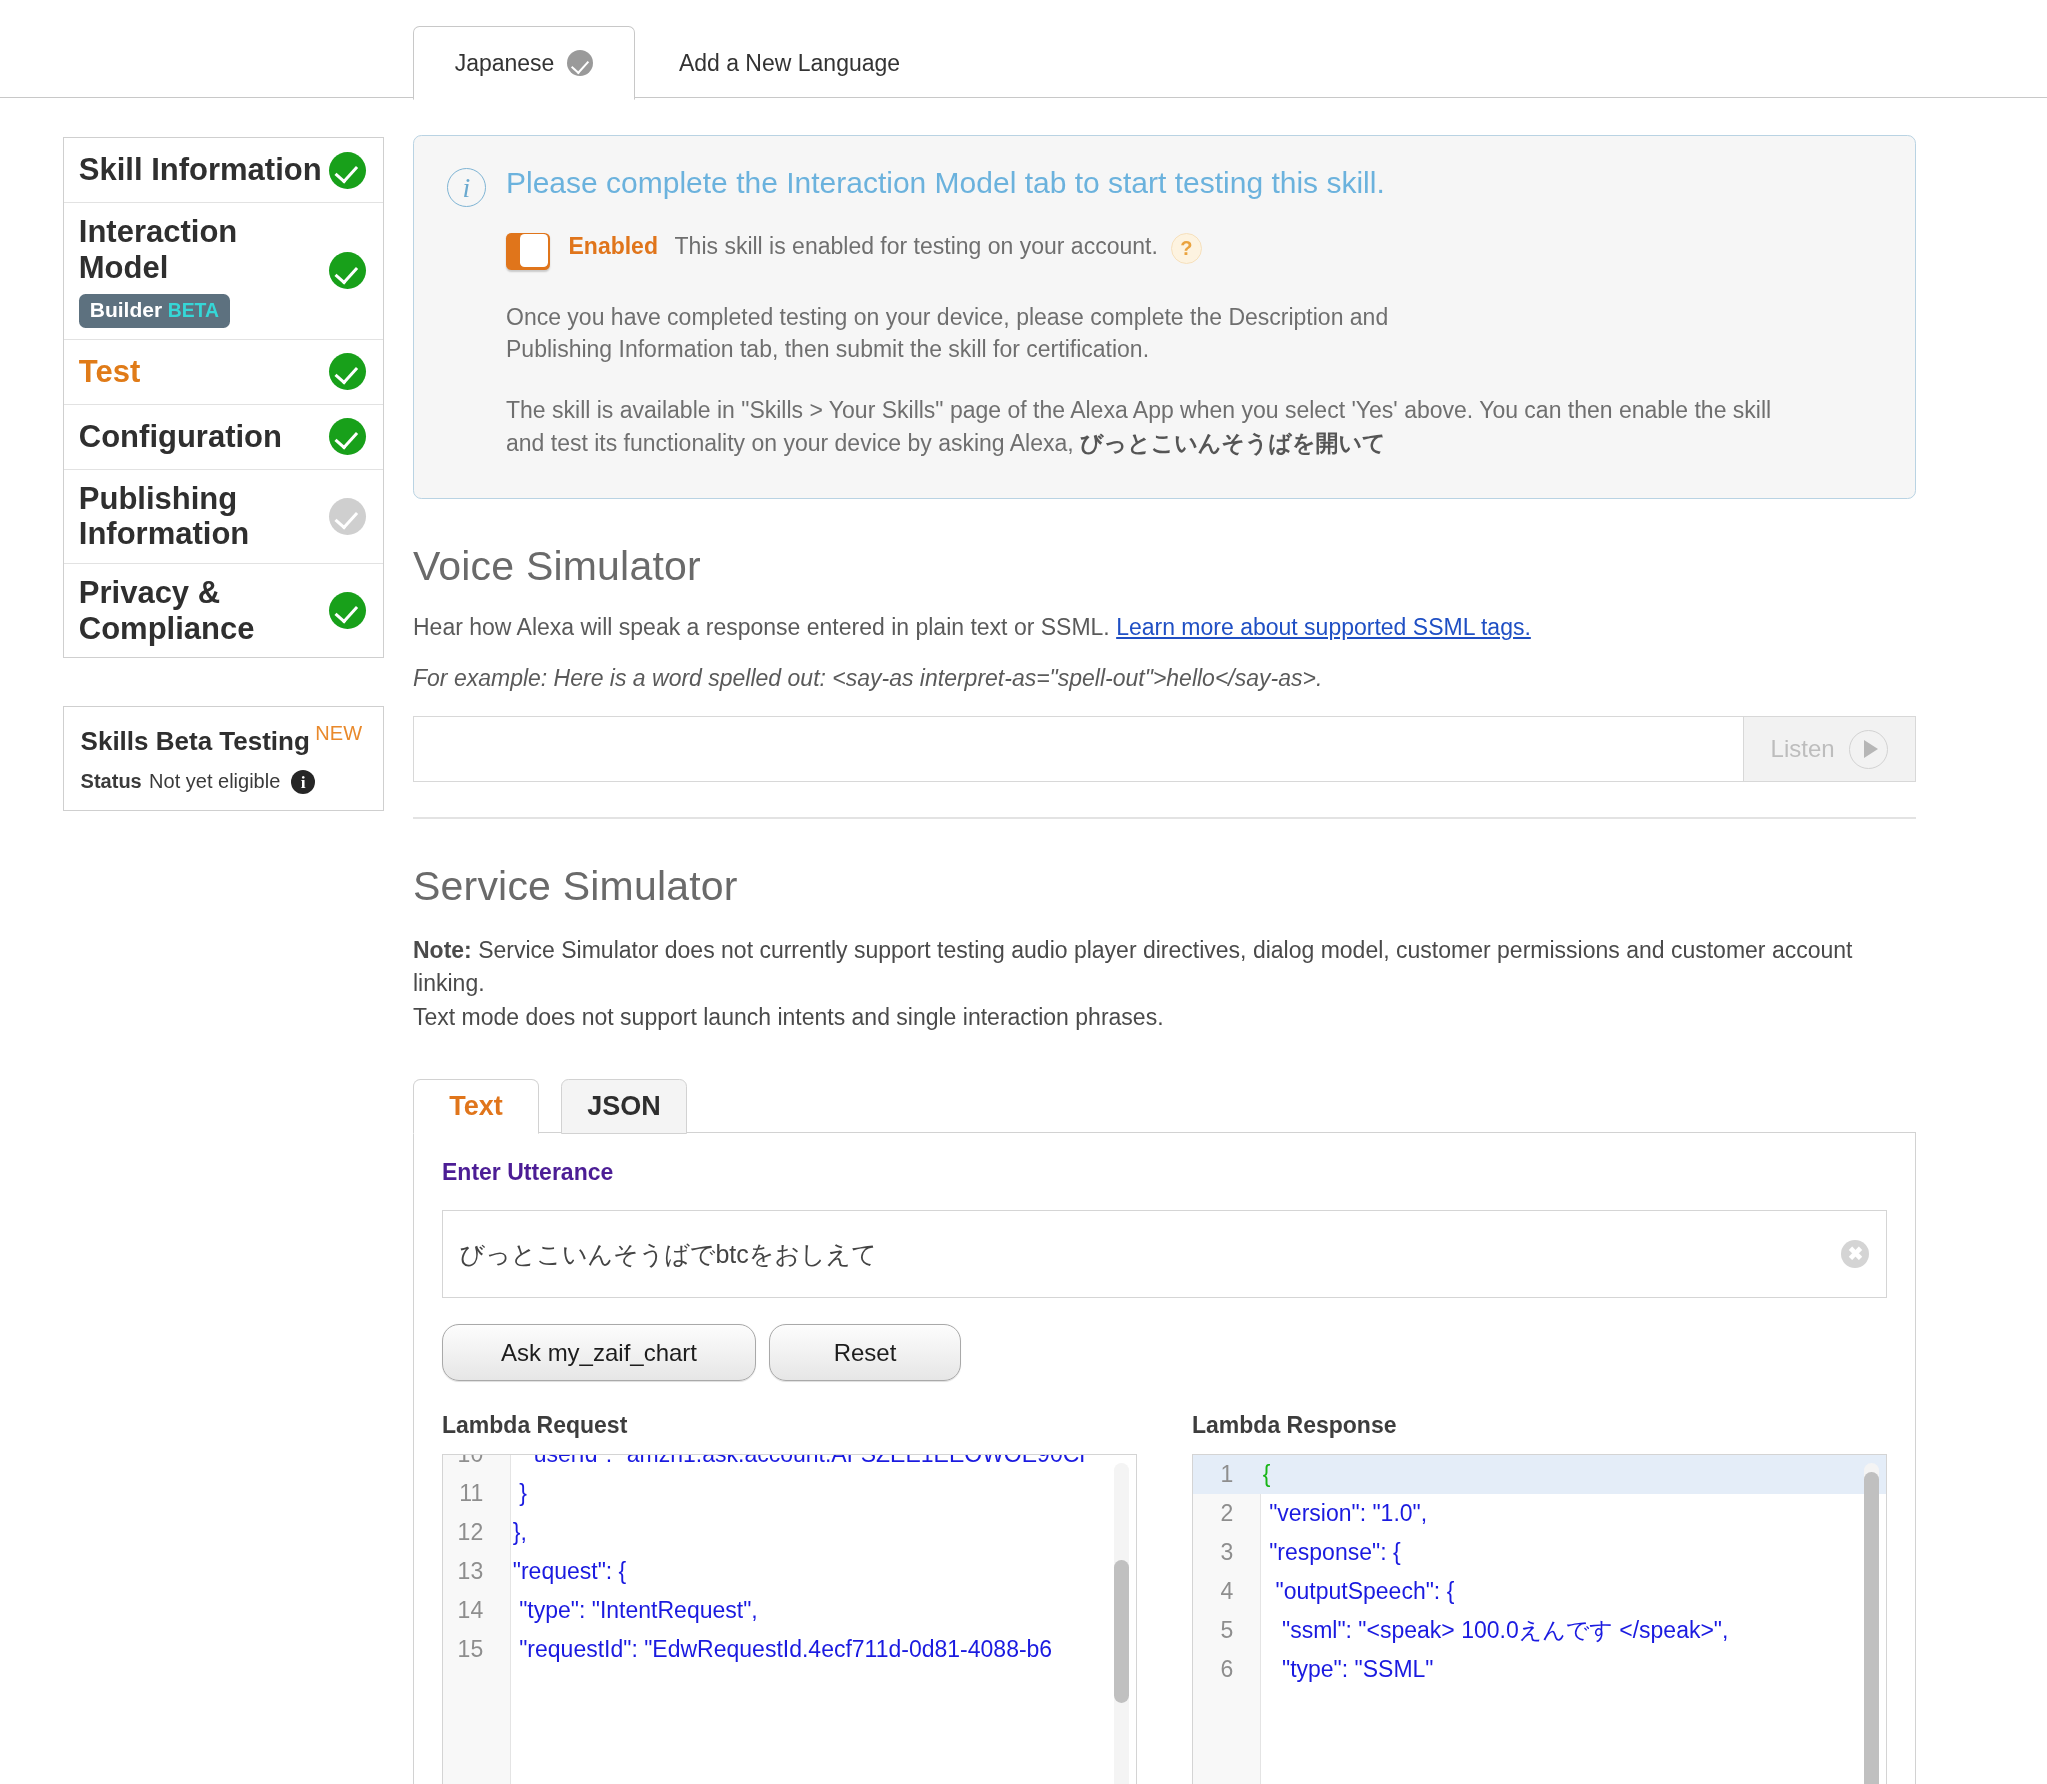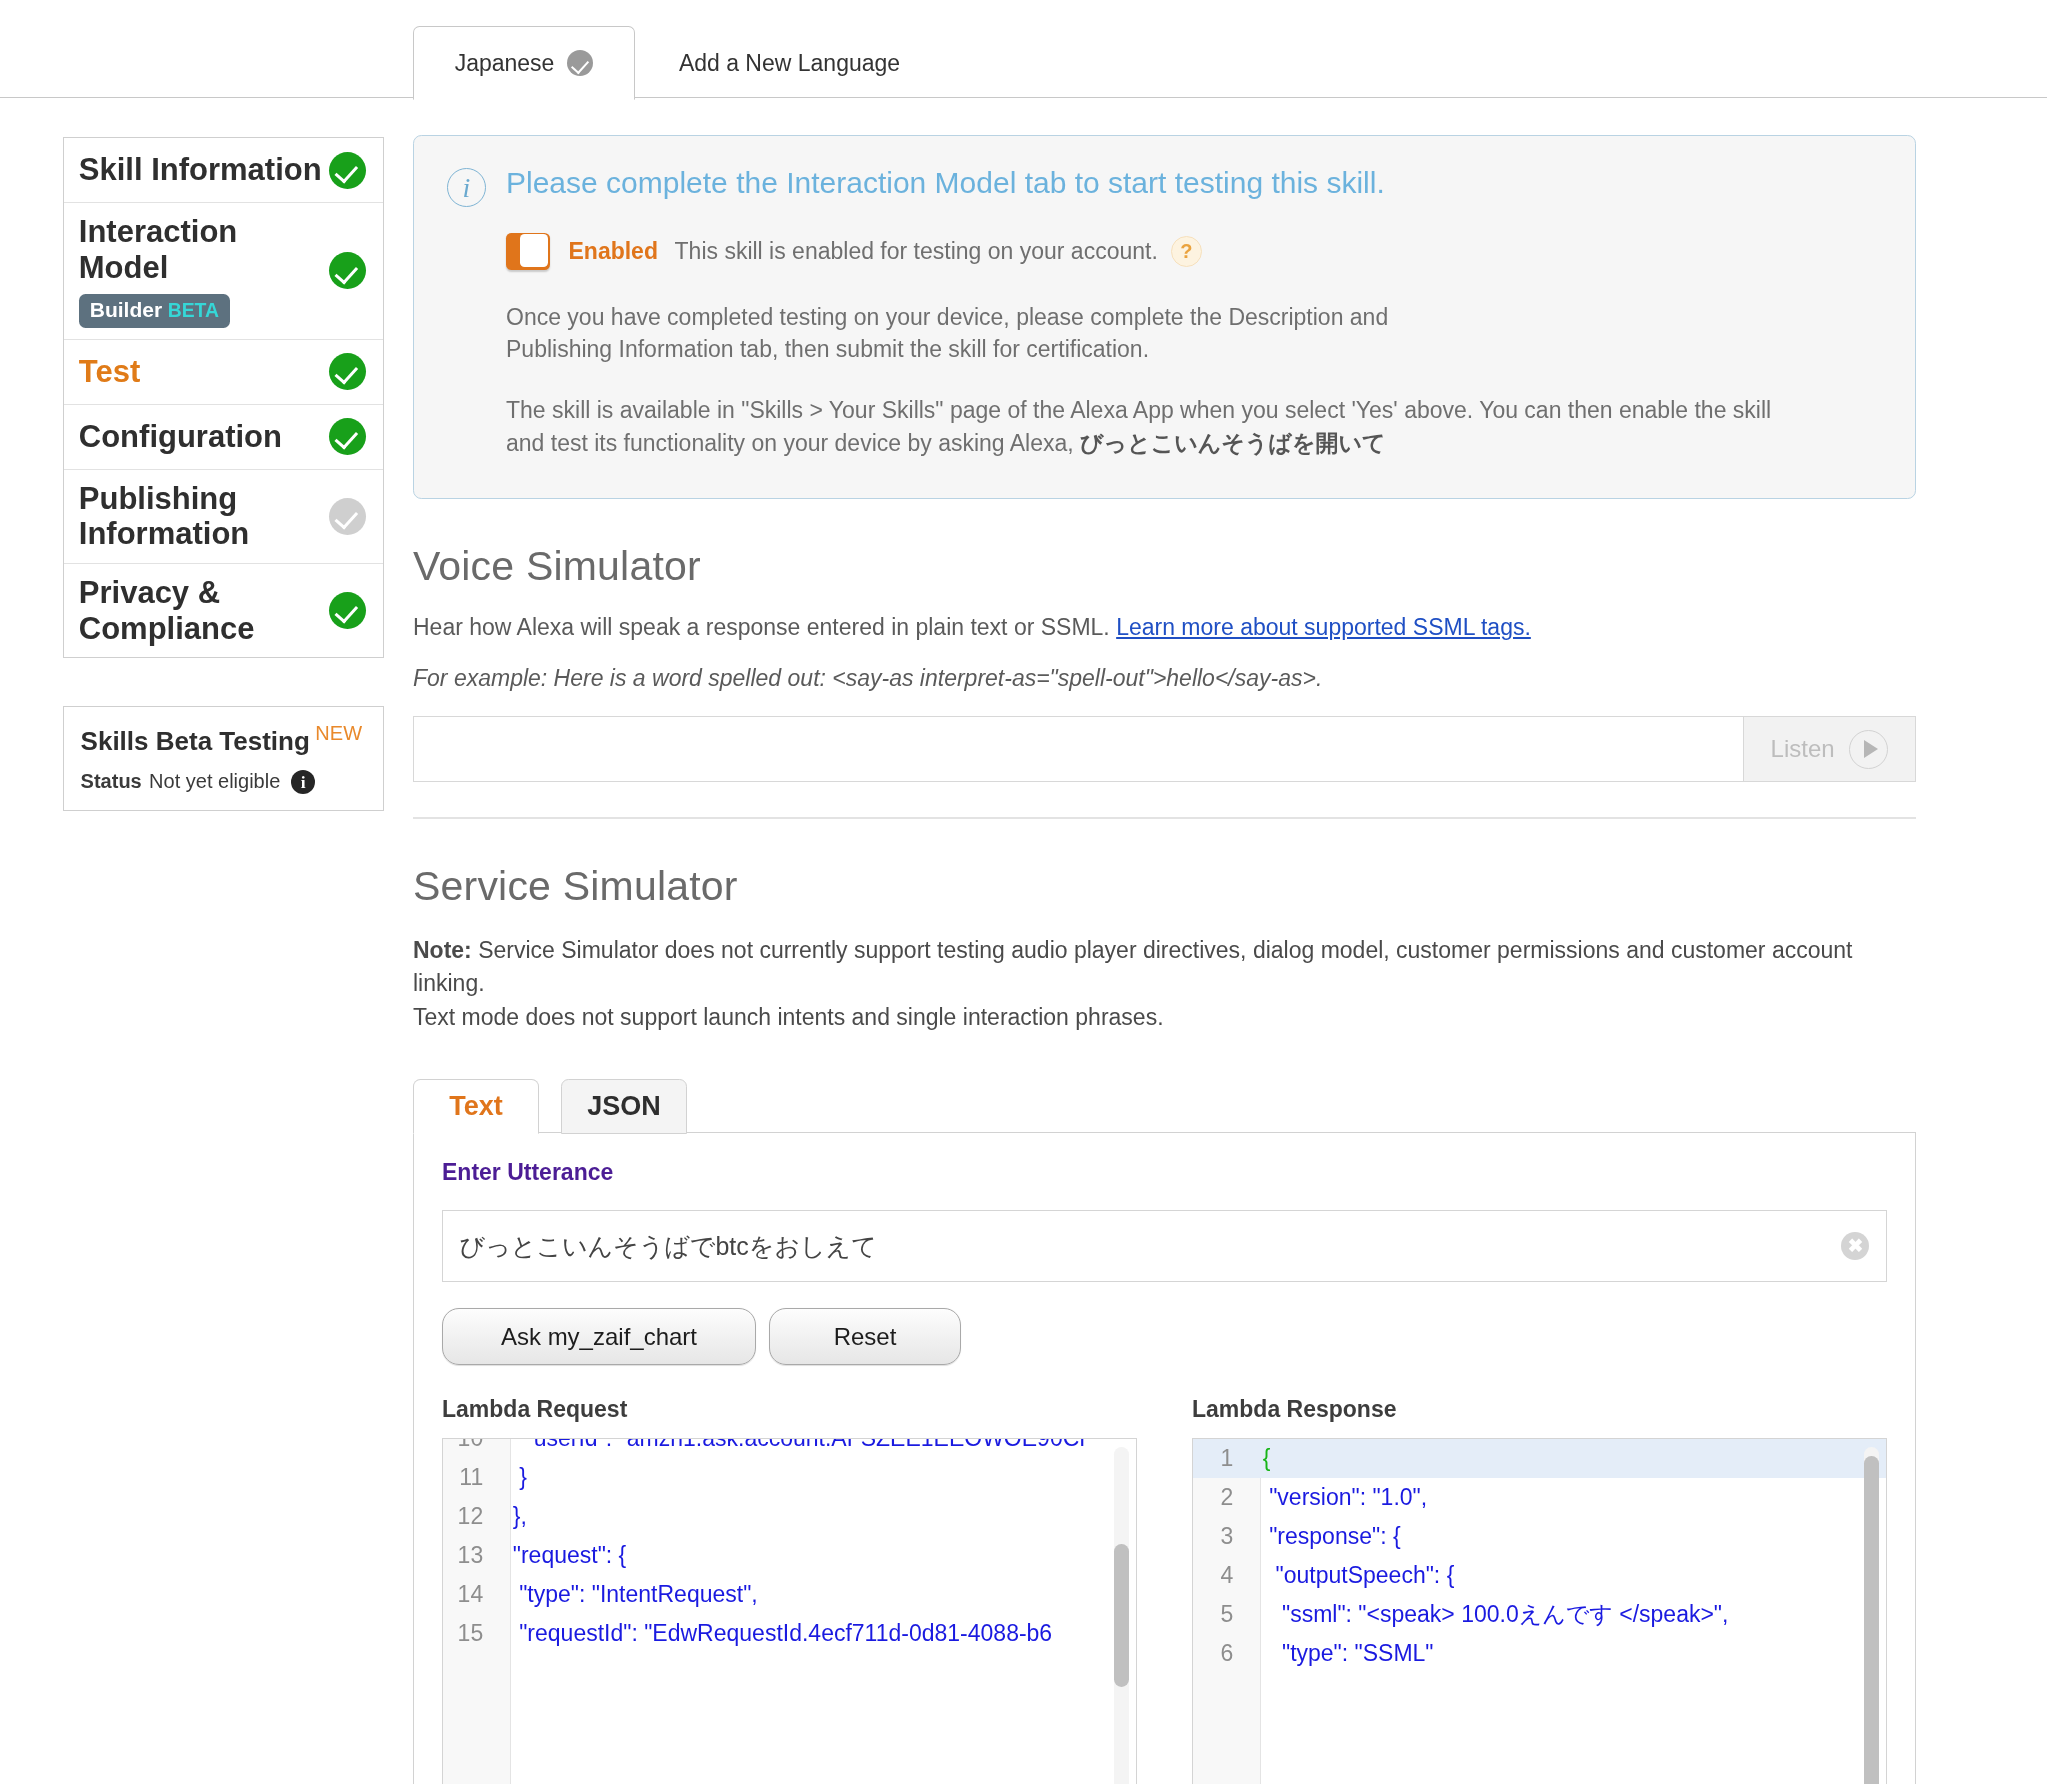--- a/index.html
+++ b/index.html
@@ -96,21 +96,21 @@
     padding: 28px 33px 39px 33px;
   }
   .banner-head { display: flex; align-items: flex-start; }
   .i-icon {
     width: 39px; height: 39px; border-radius: 50%; border: 1.8px solid #7fb4d4;
     color: #6aa9cf; font-style: italic; font-family: "Liberation Serif", serif;
     font-size: 28px; text-align: center; line-height: 37px; flex: 0 0 auto;
     margin-right: 20px; margin-top: 3.7px;
   }
   .banner-title { font-size: 30px; color: #6bb2dd; line-height: 1.25; }
-  .toggle-row { display: flex; align-items: center; margin: 26px 0 0 59px; }
+  .toggle-row { display: flex; align-items: flex-start; margin: 26px 0 0 59px; }
   .toggle {
     width: 44px; height: 37px; background: #e0751b; border-radius: 5.5px;
     position: relative; flex: 0 0 auto; box-shadow: 0 1.8px 1.8px rgba(0,0,0,.18);
   }
   .toggle .knob {
     position: absolute; right: 1.8px; top: 1.8px; width: 28px; height: 33px;
     background: #fff; border-radius: 4.6px;
   }
   .toggle-en { color: #e0751b; font-weight: bold; font-size: 23px; margin-left: 18.5px; }
   .toggle-txt { color: #6f6f6f; font-size: 23px; margin-left: 16.6px; }
@@ -179,21 +179,21 @@
     border: 1.8px solid #d2d2d2; border-radius: 7.4px 7.4px 0 0; font-size: 27px;
   }
   .ptab.sel { width: 126px; background: #fff; border-bottom-color: #fff; color: #e0751b; font-weight: bold; }
   .ptab.unsel { width: 126px; background: #f4f4f4; color: #2e2e2e; font-weight: bold; margin-left: 22px; }
   .panel {
     border: 1.8px solid #d2d2d2; background: #fff; margin-top: -1.8px;
     padding: 26px 28px 0 28px; height: 681px; overflow: hidden;
   }
   .panel-lab { font-size: 23px; font-weight: bold; color: #4c1d95; }
   .utt-box {
-    margin-top: 24px; border: 1.8px solid #d5d5d5; height: 72px;
+    margin-top: 24px; border: 1.8px solid #d5d5d5; height: 88px;
     display: flex; align-items: center; padding: 0 16.6px; position: relative;
   }
   .utt-text { font-size: 25px; color: #444; }
   .clear-x {
     position: absolute; right: 16.6px; top: 50%; transform: translateY(-50%);
     width: 28px; height: 28px; border-radius: 50%; background: #d4d4d4;
     color: #fff; font-size: 18.5px; text-align: center; line-height: 28px; font-weight: bold;
   }
   .btn-row { display: flex; margin-top: 26px; }
   .gbtn {

